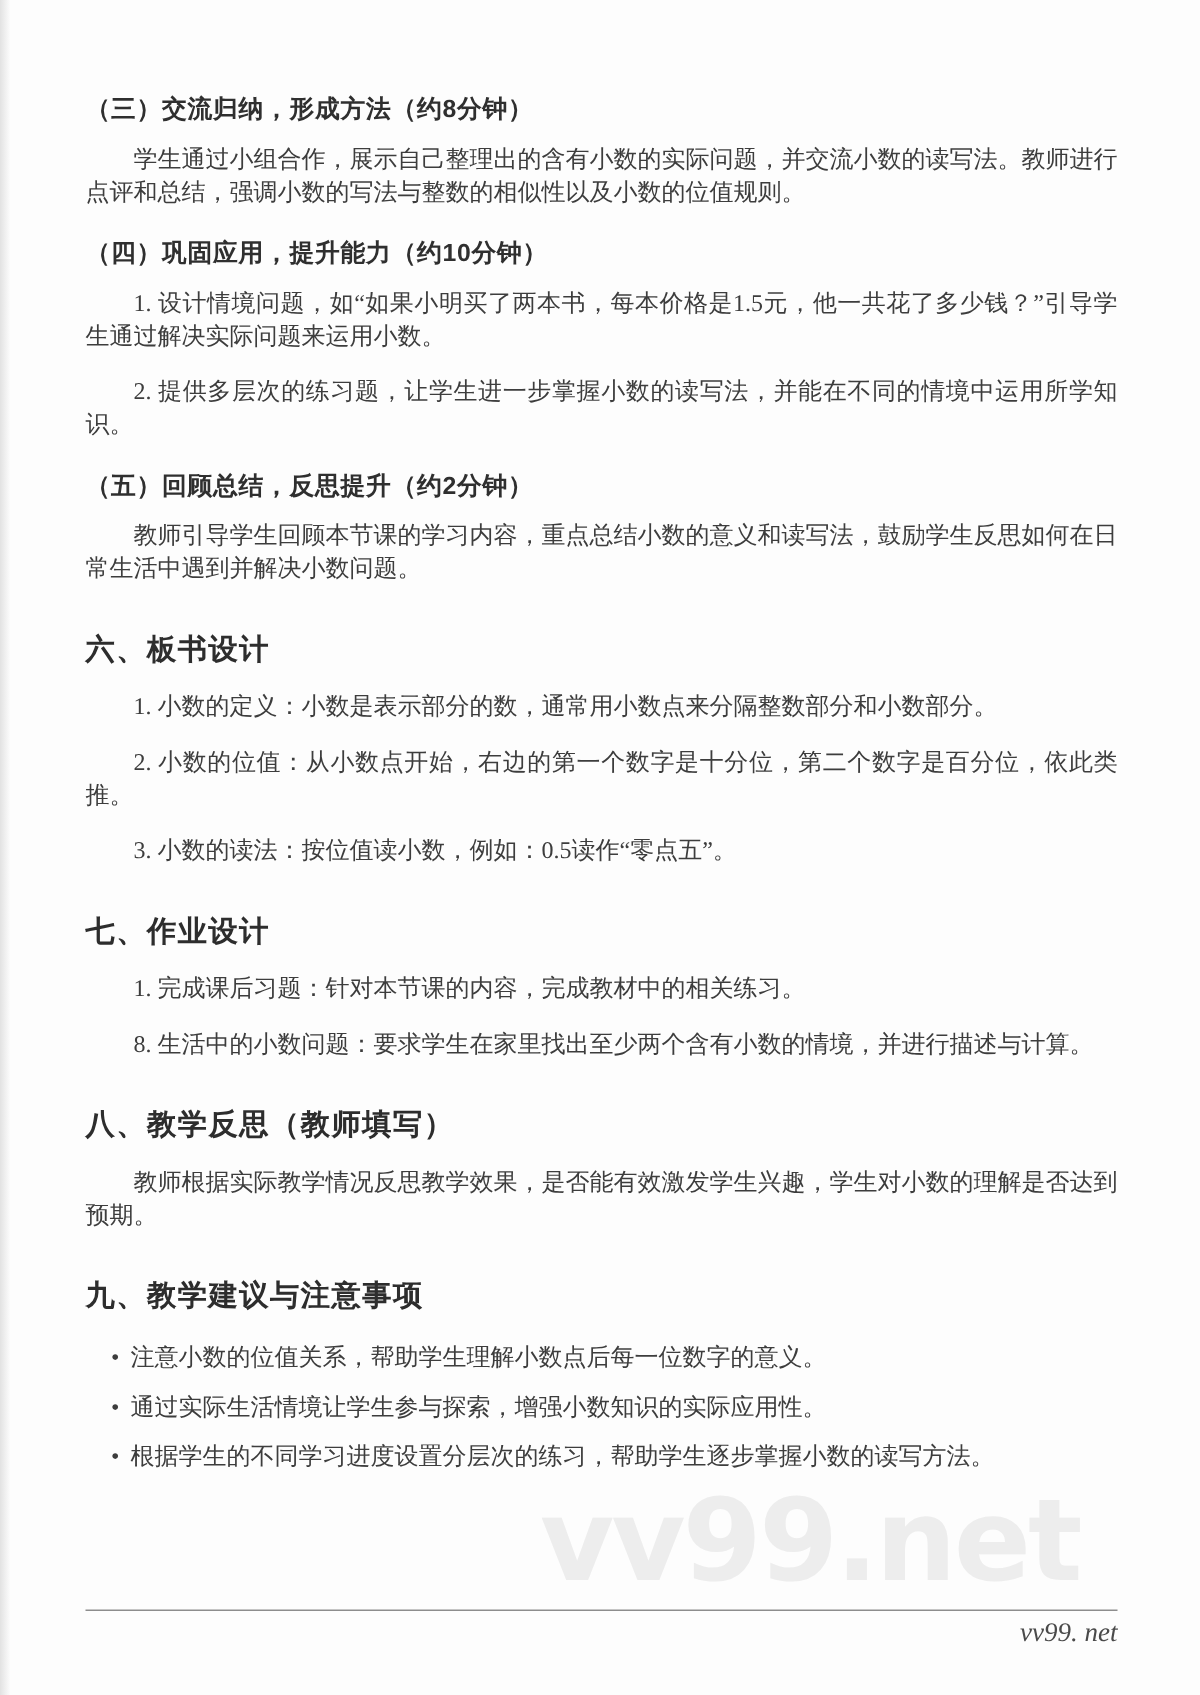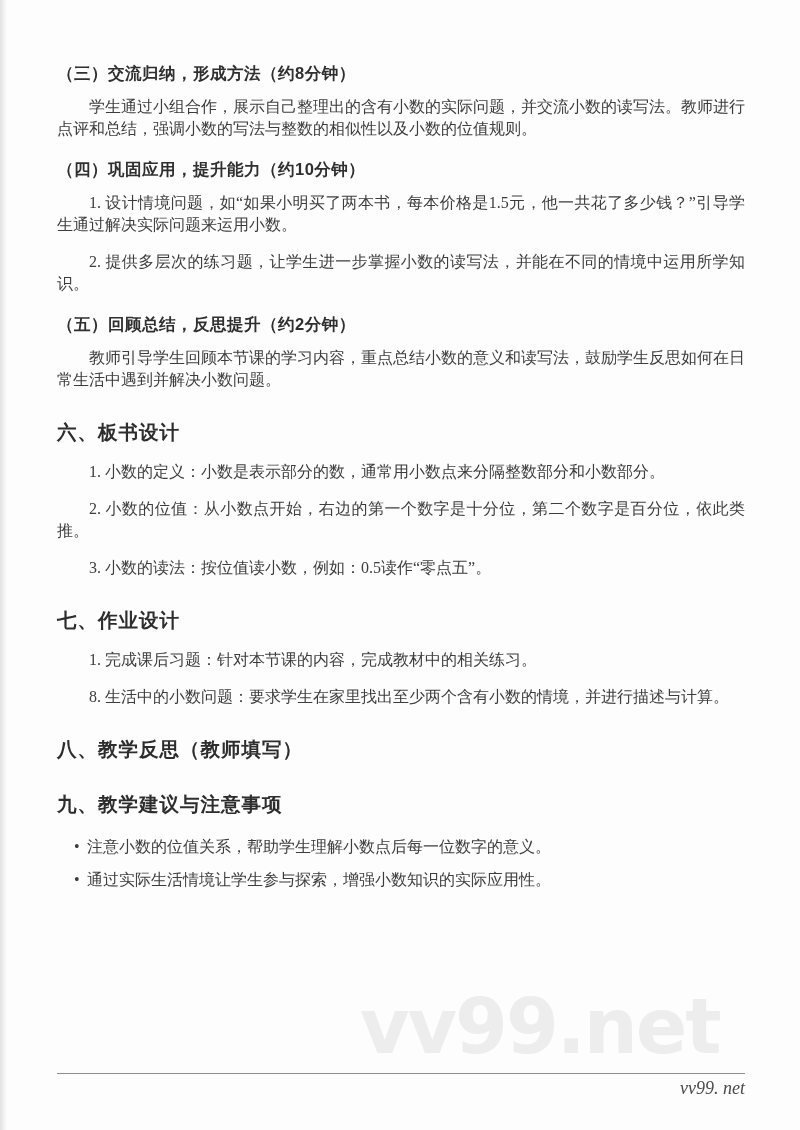--- a/index.html
+++ b/index.html
@@ -27,21 +27,21 @@
     font-family: "Liberation Sans", "DejaVu Sans", sans-serif;
     font-size: 16.5px;
     font-weight: bold;
     color: #2f2f2f;
     line-height: 20px;
     margin: 19px 0 13px 0;
     letter-spacing: 0.5px;
   }
   .content h3:first-child { margin-top: 0; }
   .content h2 {
-    font-family: Liberation Mono, monospace;
+    font-family: Liberation Serif, serif;
     font-size: 19.5px;
     font-weight: bold;
     color: #2d2d2d;
     line-height: 24px;
     margin: 31px 0 15px 0;
     letter-spacing: 1px;
   }
   .content p {
     font-size: 16px;
     line-height: 22px;
@@ -123,24 +123,26 @@
     <h2>六、板书设计</h2>
     <p>1. 小数的定义：小数是表示部分的数，通常用小数点来分隔整数部分和小数部分。</p>
     <p>2. 小数的位值：从小数点开始，右边的第一个数字是十分位，第二个数字是百分位，依此类推。</p>
     <p>3. 小数的读法：按位值读小数，例如：0.5读作“零点五”。</p>
 
     <h2>七、作业设计</h2>
     <p>1. 完成课后习题：针对本节课的内容，完成教材中的相关练习。</p>
     <p>8. 生活中的小数问题：要求学生在家里找出至少两个含有小数的情境，并进行描述与计算。</p>
 
     <h2>八、教学反思（教师填写）</h2>
+    <p>教师根据实际教学情况反思教学效果，是否能有效激发学生兴趣，学生对小数的理解是否达到预期。</p>
 
     <h2>九、教学建议与注意事项</h2>
     <ul class="notes">
       <li>注意小数的位值关系，帮助学生理解小数点后每一位数字的意义。</li>
       <li>通过实际生活情境让学生参与探索，增强小数知识的实际应用性。</li>
+      <li>根据学生的不同学习进度设置分层次的练习，帮助学生逐步掌握小数的读写方法。</li>
     </ul>
 
   </div>
 
   <div class="footer-line"></div>
   <div class="footer-text">vv99. net</div>
 </div>
 
 </body></html>

